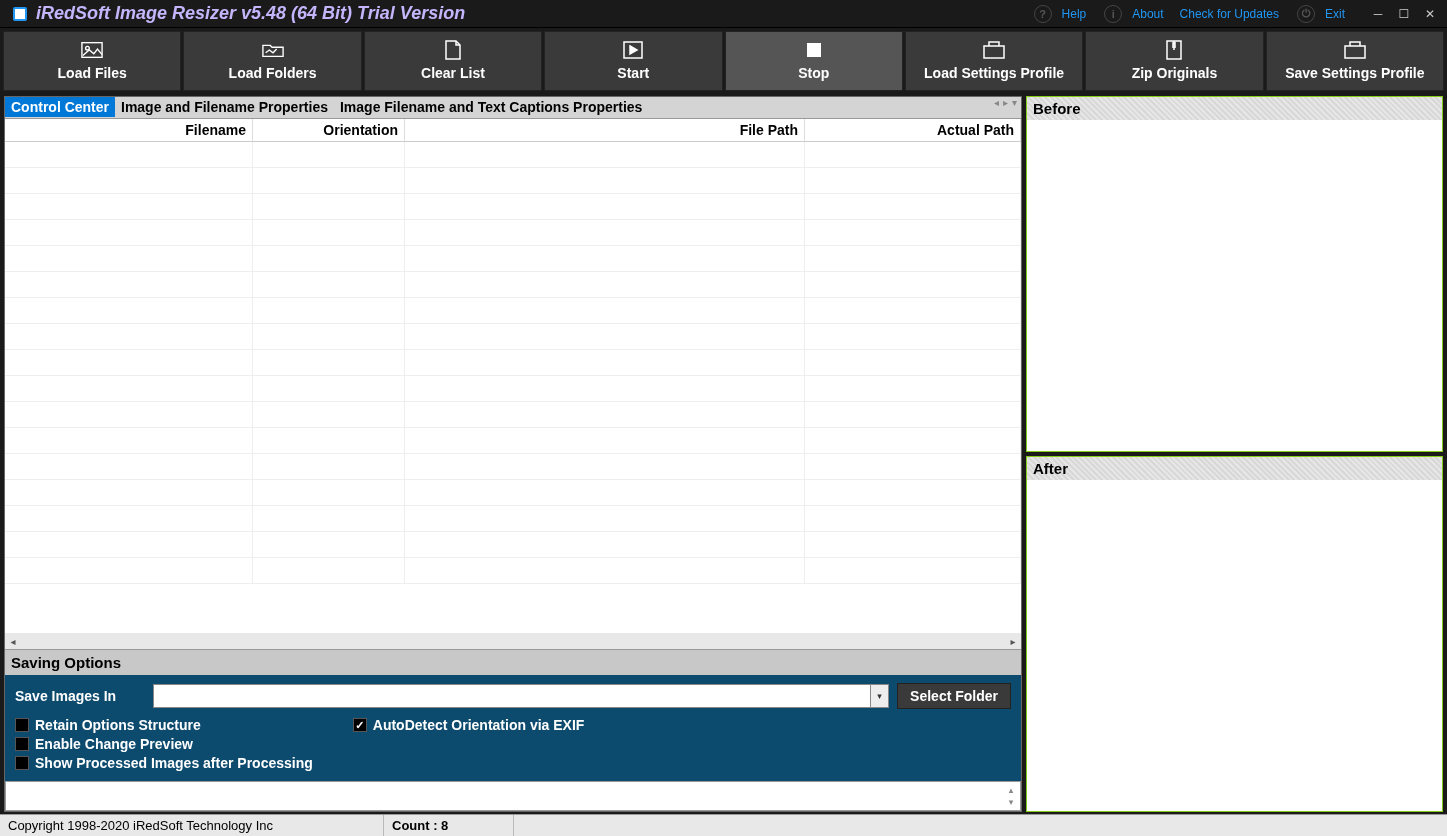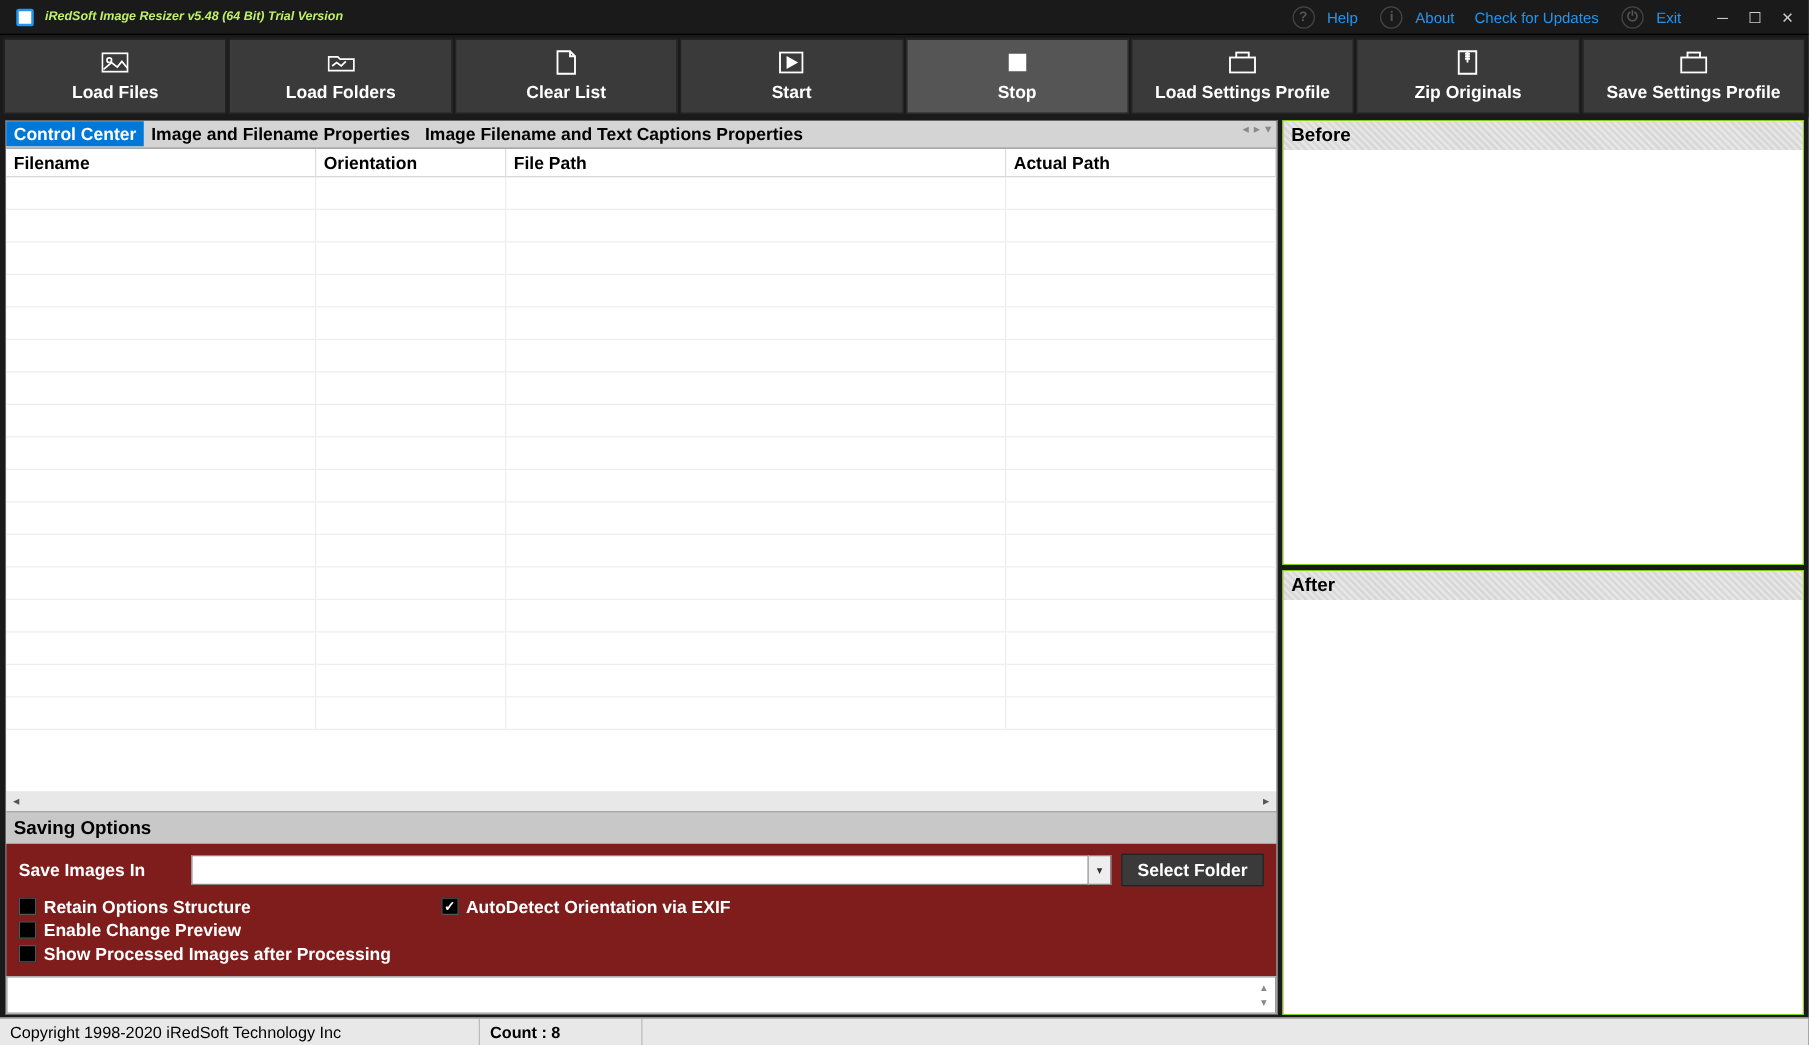--- a/index.html
+++ b/index.html
@@ -1,20 +1,20 @@
 <!DOCTYPE html>
 <html><head>
 <meta charset="utf-8">
 <style>
 * { margin: 0; padding: 0; box-sizing: border-box; font-family: "Segoe UI", Arial, sans-serif; }
 body { background: #1a1a1a; width: 1447px; height: 836px; overflow: hidden; color: #000; }
 
 .titlebar { height: 28px; background: #1a1a1a; display: flex; align-items: center; padding: 0 4px; border-bottom: 1px solid #000; }
 .titlebar .app-icon { width: 20px; height: 20px; margin: 0 6px; display: flex; align-items: center; justify-content: center; }
-.titlebar .title { color: #bef264; font-size: 10px; font-weight: 600; font-style: italic; flex: 0 0 auto; }
+.titlebar .title { color: #c4b5fd; font-size: 18px; font-weight: 600; font-style: italic; flex: 0 0 auto; }
 .titlebar .spacer { flex: 1; }
 .titlebar .link { color: #2196f3; font-size: 12px; margin: 0 8px; cursor: pointer; }
 .titlebar .link-icon { width: 18px; height: 18px; border: 1px solid #444; border-radius: 50%; display: inline-flex; align-items: center; justify-content: center; margin: 0 2px 0 10px; color: #555; font-size: 11px; font-weight: bold; }
 .titlebar .win-controls { display: flex; gap: 0; margin-left: 12px; }
 .titlebar .win-btn { width: 26px; height: 22px; display: flex; align-items: center; justify-content: center; color: #ccc; cursor: pointer; font-size: 12px; }
 
 .toolbar { display: flex; gap: 2px; padding: 3px; background: #1a1a1a; }
 .tool-btn { flex: 1; background: #3a3a3a; border: 1px solid #222; height: 60px; display: flex; flex-direction: column; align-items: center; justify-content: center; gap: 6px; color: #fff; cursor: pointer; font-size: 14px; font-weight: 600; }
 .tool-btn.active { background: #555; }
 .tool-icon { width: 22px; height: 18px; display: flex; align-items: center; justify-content: center; }
@@ -25,32 +25,32 @@
 .right { flex: 1; display: flex; flex-direction: column; margin: 2px 4px 2px 4px; gap: 4px; }
 
 .tabbar { height: 22px; background: #d4d4d4; border-bottom: 1px solid #999; display: flex; align-items: flex-start; position: relative; }
 .tab { padding: 2px 6px; font-size: 14px; font-weight: 600; color: #000; cursor: pointer; display: flex; align-items: center; }
 .tab.active { background: #0078d7; color: #fff; }
 .tab-nav { margin-left: auto; display: flex; align-items: center; padding-right: 4px; gap: 4px; }
 .tab-nav span { color: #888; font-size: 10px; cursor: pointer; }
 
 .grid-wrap { flex: 1; display: flex; flex-direction: column; min-height: 0; }
 .grid-header { display: flex; background: #fff; border-bottom: 1px solid #ccc; font-weight: 700; font-size: 14px; }
-.grid-header .col { padding: 3px 6px; border-right: 1px solid #ddd; }
+.grid-header .col { padding: 3px 6px; border-right: 1px solid #ddd; text-align: right; }
 .col.c1 { width: 248px; } .col.c2 { width: 152px; } .col.c3 { width: 400px; } .col.c4 { flex: 1; }
 .grid-body { flex: 1; overflow: hidden; background: #fff; }
 .grid-row { display: flex; height: 26px; border-bottom: 1px solid #eee; }
 .grid-row .col { border-right: 1px solid #eee; }
 .hscroll { height: 16px; background: #e8e8e8; display: flex; align-items: center; }
 .hscroll .arrow { width: 16px; text-align: center; font-size: 10px; color: #555; cursor: pointer; }
 .hscroll .track { flex: 1; height: 12px; }
 
 .saving { background: #c8c8c8; border-top: 1px solid #999; }
 .saving-title { font-weight: 700; font-size: 15px; padding: 4px 6px; color: #000; background: #c8c8c8; }
-.saving-body { background: #7f1d1d; padding: 8px 10px 10px 10px; color: #fff; }
+.saving-body { background: #0c4a6e; padding: 8px 10px 10px 10px; color: #fff; }
 .save-row { display: flex; align-items: center; gap: 8px; margin-bottom: 8px; }
 .save-label { font-weight: 700; font-size: 14px; width: 130px; }
 .save-input-wrap { flex: 1; display: flex; }
 .save-input { flex: 1; height: 24px; background: #fff; border: 1px solid #888; padding: 0 4px; font-size: 13px; }
 .save-dd { width: 18px; height: 24px; background: #eee; border: 1px solid #888; border-left: none; display: flex; align-items: center; justify-content: center; font-size: 9px; cursor: pointer; color:#333; }
 .select-folder { background: #3a3a3a; border: 1px solid #222; padding: 4px 12px; color: #fff; font-weight: 600; font-size: 14px; cursor: pointer; }
 .check-row { display: flex; gap: 40px; }
 .check-col { display: flex; flex-direction: column; gap: 3px; }
 .checkbox { display: flex; align-items: center; gap: 6px; font-weight: 600; font-size: 14px; cursor: pointer; }
 .chk { width: 14px; height: 14px; background: #000; border: 1px solid #555; display: inline-flex; align-items: center; justify-content: center; color: #fff; font-size: 11px; }

